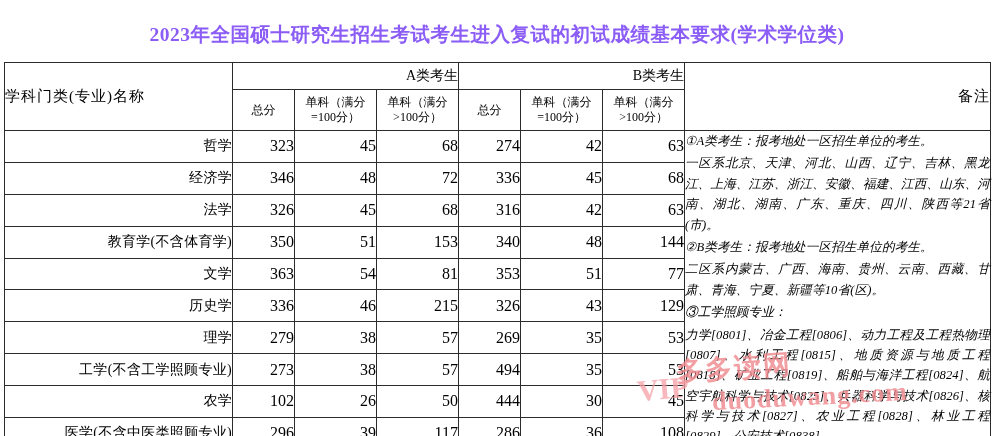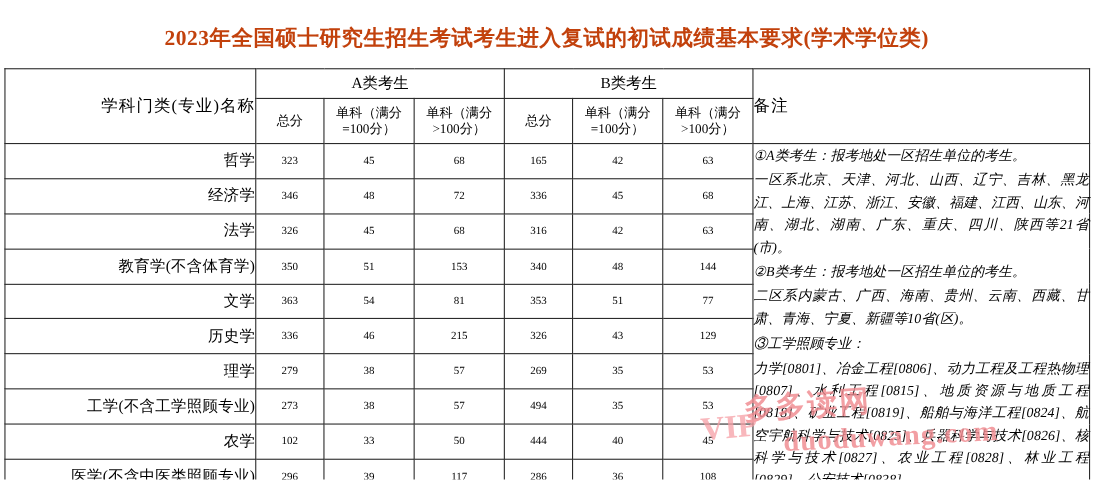--- a/index.html
+++ b/index.html
@@ -21,77 +21,77 @@
     box-sizing: border-box;
   }
   .doc-title {
     text-align: center;
     font-family: "Liberation Serif", serif;
     font-weight: bold;
     font-size: 19.5px;
     letter-spacing: 0.5px;
     padding-top: 21px;
     padding-bottom: 14px;
-    color: #c2410c;
+    color: #8b5cf6;
     white-space: nowrap;
   }
   table.score-table {
     border-collapse: collapse;
     table-layout: fixed;
     width: 986px;
     margin: 0 4px;
     font-size: 13.5px;
   }
   table.score-table td, table.score-table th {
     border: 1px solid #2b2b2b;
     padding: 0;
     font-weight: normal;
     color: #000000;
     background: transparent;
   }
   .hdr-cat {
-    text-align: right;
+    text-align: left;
     vertical-align: middle;
     font-size: 15px;
     letter-spacing: 1px;
     height: 66px;
   }
   .hdr-group {
-    text-align: center;
+    text-align: right;
     vertical-align: middle;
     padding-left: 22px;
     font-size: 14px;
     height: 26px;
   }
   .hdr-sub {
     text-align: center;
     vertical-align: middle;
     font-size: 12px;
     line-height: 1.25;
     height: 40px;
     padding: 2px 1px;
   }
   .hdr-note {
-    text-align: left;
+    text-align: right;
     vertical-align: middle;
     font-size: 15px;
     letter-spacing: 1px;
   }
   .row-name {
     text-align: right;
     padding-left: 9px;
     font-size: 14px;
     height: 30.5px;
     white-space: nowrap;
     letter-spacing: 0.3px;
   }
   .num {
-    text-align: center;
-    vertical-align: middle;
-    font-size: 10px;
+    text-align: right;
+    vertical-align: middle;
+    font-size: 16px;
     font-family: "Liberation Serif", serif;
   }
   .notes-cell {
     vertical-align: top;
     padding: 9px 10px 0 12px;
   }
   .notes {
     font-size: 12.6px;
     line-height: 1.62;
     text-align: justify;
@@ -170,21 +170,21 @@
         <td class="hdr-sub">总分</td>
         <td class="hdr-sub">单科（满分=100分）</td>
         <td class="hdr-sub">单科（满分&gt;100分）</td>
       </tr>
 
       <tr>
         <td class="row-name">哲学</td>
         <td class="num">323</td>
         <td class="num">45</td>
         <td class="num">68</td>
-        <td class="num">165</td>
+        <td class="num">274</td>
         <td class="num">42</td>
         <td class="num">63</td>
         <td class="notes-cell" rowspan="10">
           <div class="notes">
             <p class="indent0">①A类考生：报考地处一区招生单位的考生。</p>
             <p class="indent0">一区系北京、天津、河北、山西、辽宁、吉林、黑龙江、上海、江苏、浙江、安徽、福建、江西、山东、河南、湖北、湖南、广东、重庆、四川、陕西等21省(市)。</p>
             <p class="indent0">②B类考生：报考地处一区招生单位的考生。</p>
             <p class="indent0">二区系内蒙古、广西、海南、贵州、云南、西藏、甘肃、青海、宁夏、新疆等10省(区)。</p>
             <p class="indent0">③工学照顾专业：</p>
             <p class="indent0">力学[0801]、冶金工程[0806]、动力工程及工程热物理[0807]、水利工程[0815]、地质资源与地质工程[0818]、矿业工程[0819]、船舶与海洋工程[0824]、航空宇航科学与技术[0825]、兵器科学与技术[0826]、核科学与技术[0827]、农业工程[0828]、林业工程[0829]、公安技术[0838]。</p>
@@ -258,24 +258,24 @@
         <td class="num">38</td>
         <td class="num">57</td>
         <td class="num">494</td>
         <td class="num">35</td>
         <td class="num">53</td>
       </tr>
 
       <tr>
         <td class="row-name">农学</td>
         <td class="num">102</td>
-        <td class="num">33</td>
+        <td class="num">26</td>
         <td class="num">50</td>
         <td class="num">444</td>
-        <td class="num">40</td>
+        <td class="num">30</td>
         <td class="num">45</td>
       </tr>
 
       <tr>
         <td class="row-name">医学(不含中医类照顾专业)</td>
         <td class="num">296</td>
         <td class="num">39</td>
         <td class="num">117</td>
         <td class="num">286</td>
         <td class="num">36</td>

